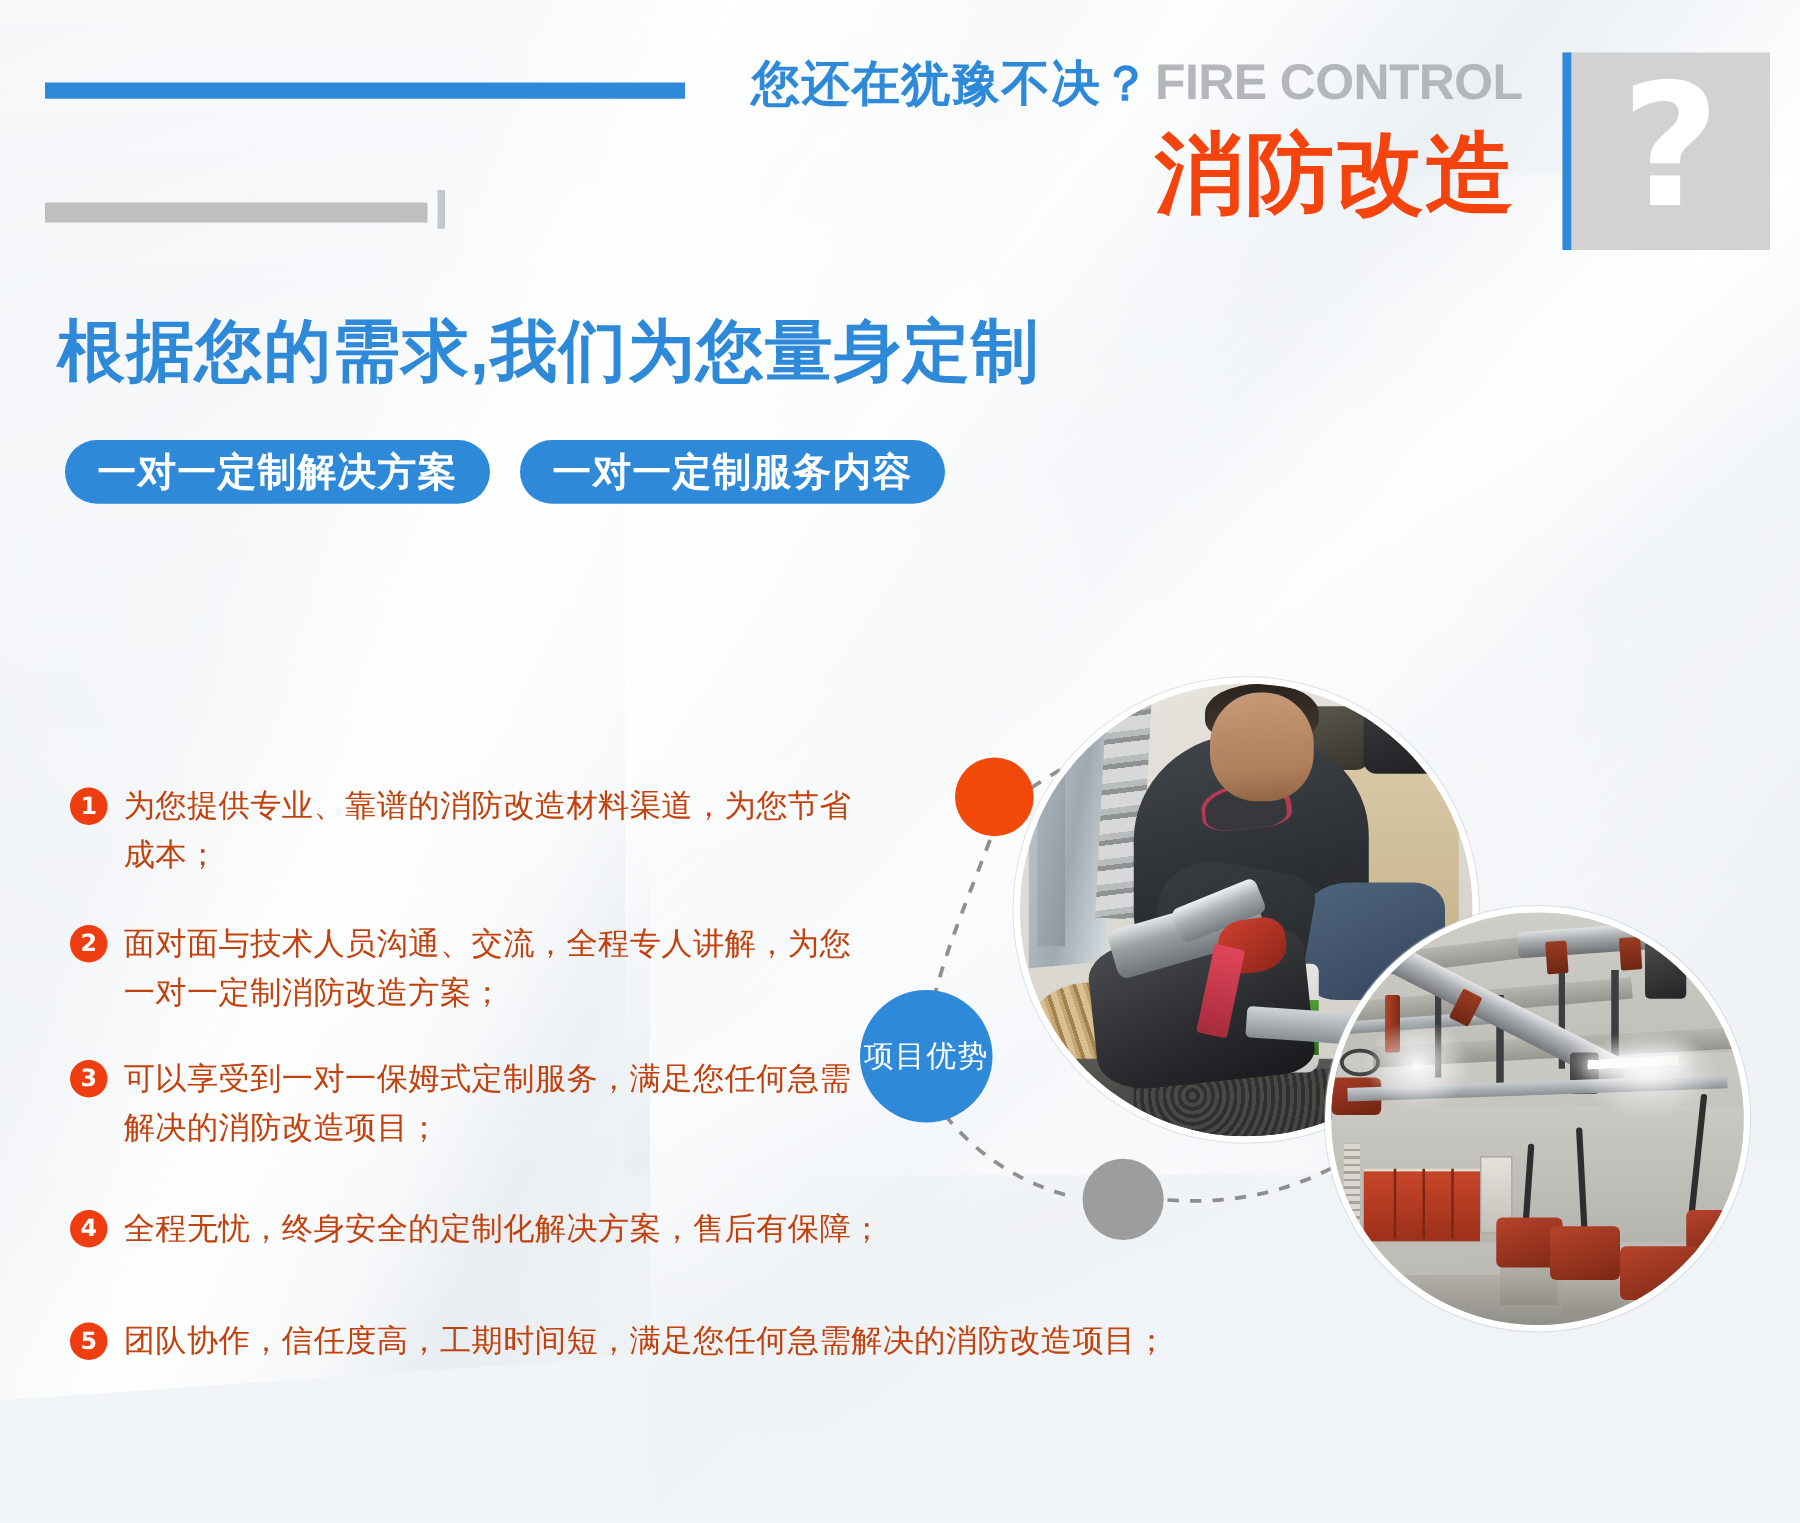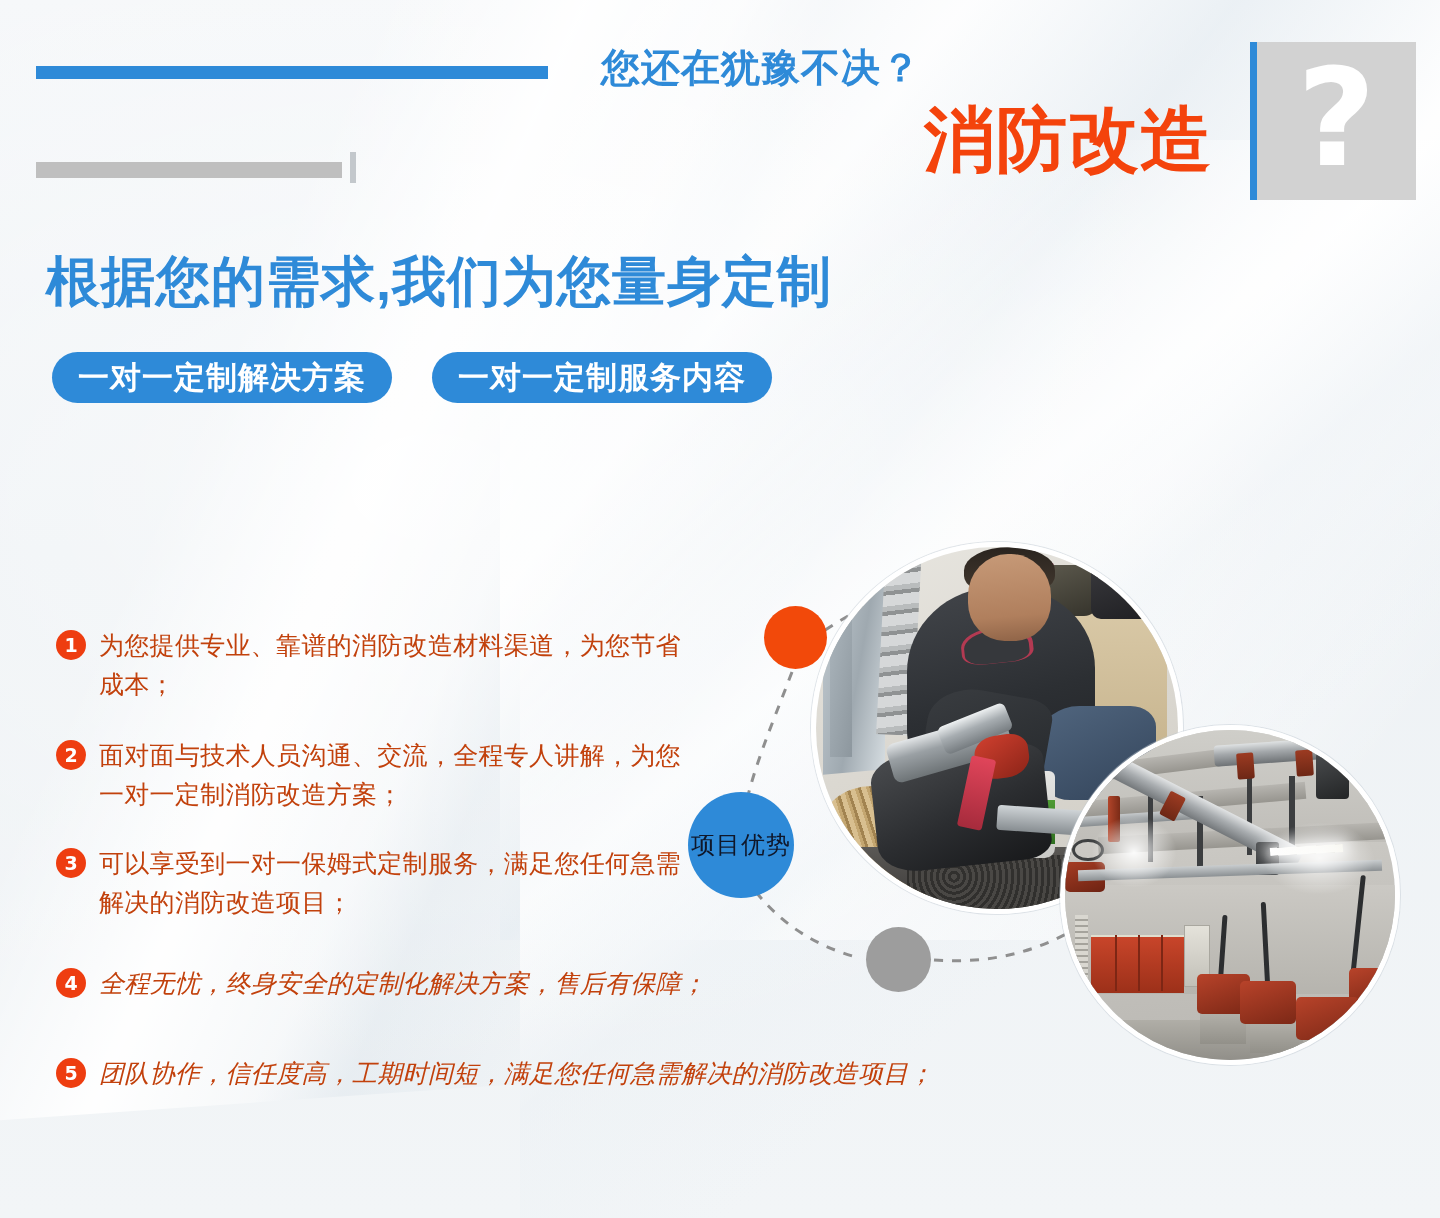--- a/index.html
+++ b/index.html
@@ -190,21 +190,21 @@
     letter-spacing: 1px;
     white-space: nowrap;
     line-height: 1.1;
   }
 
   .pill-row {
     position: absolute;
     left: 52px;
     top: 352px;
     display: flex;
-    gap: 40px;
+    gap: 24px;
   }
   .pill {
     height: 51px;
     border-radius: 26px;
     background: #2e8ad8;
     color: #ffffff;
     font-size: 31px;
     font-weight: bold;
     letter-spacing: 1px;
     display: flex;
@@ -246,21 +246,21 @@
     margin-left: 13px;
     font-size: 25px;
     line-height: 1.55;
     color: #c2410c;
     letter-spacing: 0.3px;
   }
   .li-1 { top: 0;   left: 0; width: 640px; }
   .li-2 { top: 110px; left: 0; width: 640px; }
   .li-3 { top: 218px; left: 0; width: 640px; }
   .li-4 { top: 338px; left: 0; width: 780px; }
-  .li-4 .li-text, .li-5 .li-text { white-space: nowrap; font-style: italic; }
+  .li-4 .li-text, .li-5 .li-text { white-space: nowrap; }
   .li-5 { top: 428px; left: 0; width: 1000px; }
 
   
   .diagram {
     position: absolute;
     left: 660px;
     top: 540px;
     width: 780px;
     height: 520px;
   }
@@ -291,21 +291,21 @@
     background: #9d9d9d;
   }
   .badge-circle {
     position: absolute;
     left: 28px;
     top: 252px;
     width: 106px;
     height: 106px;
     border-radius: 50%;
     background: #2e8ad8;
-    color: #0f172a;
+    color: #ffffff;
     font-size: 24px;
     font-weight: normal;
     display: flex;
     align-items: center;
     justify-content: center;
     letter-spacing: 1px;
   }
 
   .photo {
     position: absolute;
@@ -633,20 +633,21 @@
   <div class="bg-fold-c"></div>
   <div class="bg-vign"></div>
 
   <div class="rule rule-blue"></div>
   <div class="rule rule-gray"></div>
 
   <div class="hdr-cn hdr-cn-1" data-bind="header.question_line1">您还在犹豫不决？</div>
 
   <div class="hdr-en-bar"></div>
 
+  <div class="brand-en" data-bind="header.brand_english">FIRE CONTROL</div>
   <div class="brand-cn" data-bind="header.brand_chinese">消防改造</div>
 
   <div class="qmark-box">
     <div class="qmark-glyph" data-bind="header.question_mark">?</div>
   </div>
 
   <div class="headline" data-bind="main.headline">根据您的需求,我们为您量身定制</div>
 
   <div class="pill-row">
     <div class="pill" data-bind="main.pills.0">一对一定制解决方案</div>

